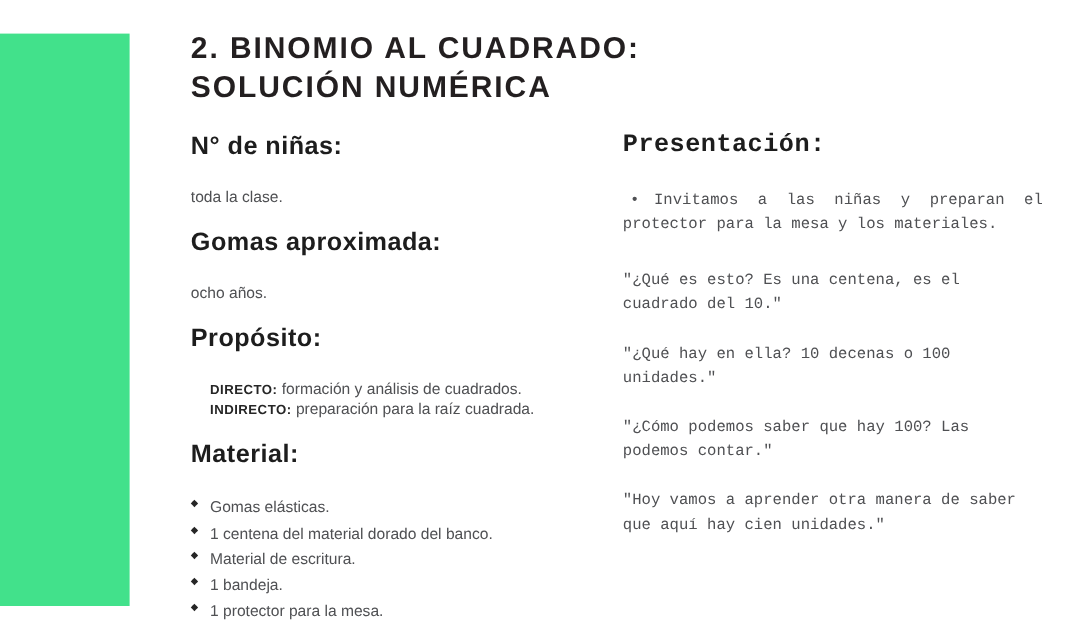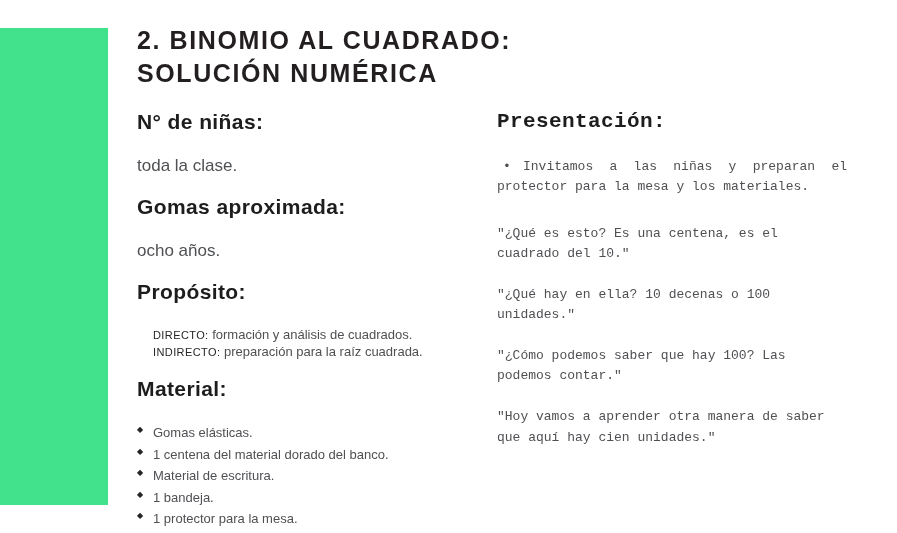--- a/index.html
+++ b/index.html
@@ -18,21 +18,21 @@
     overflow:hidden;
   }
   .accent-bar{
     position:absolute;
     left:0;top:28px;
     width:108px;height:477px;
     background:var(--green);
   }
   .content{
     position:absolute;
-    left:137px;top:24px;
+    left:159px;top:24px;
     width:706px;
   }
   .title{
     font-size:25px;
     font-weight:800;
     letter-spacing:1.6px;
     line-height:1.3;
     color:var(--title-color);
     margin:0;
   }
@@ -45,37 +45,37 @@
   .col-right{width:350px;flex:none;font-family:Liberation Mono, monospace;}
   .section-heading{
     font-size:21px;
     font-weight:700;
     letter-spacing:0.4px;
     color:var(--heading-color);
     margin:0 0 0 0;
     line-height:1.25;
   }
   .body-text{
-    font-size:17px;
+    font-size:13px;
     color:var(--body-color);
     margin:20px 0 16px 0;
     line-height:1.35;
   }
   .proposito-lines{
     margin:20px 0 16px 0;
   }
   .proposito-line{
     font-size:13px;
     color:var(--body-color);
     line-height:1.32;
     margin:0;
   }
   .label-caps{
     font-size:11px;
-    font-weight:400;
+    font-weight:700;
     letter-spacing:0.4px;
     color:#262626;
     padding-left:16px;
   }
   .material-list{
     list-style:none;
     margin:22px 0 0 0;
     padding:0 0 0 16px;
   }
   .material-item{

